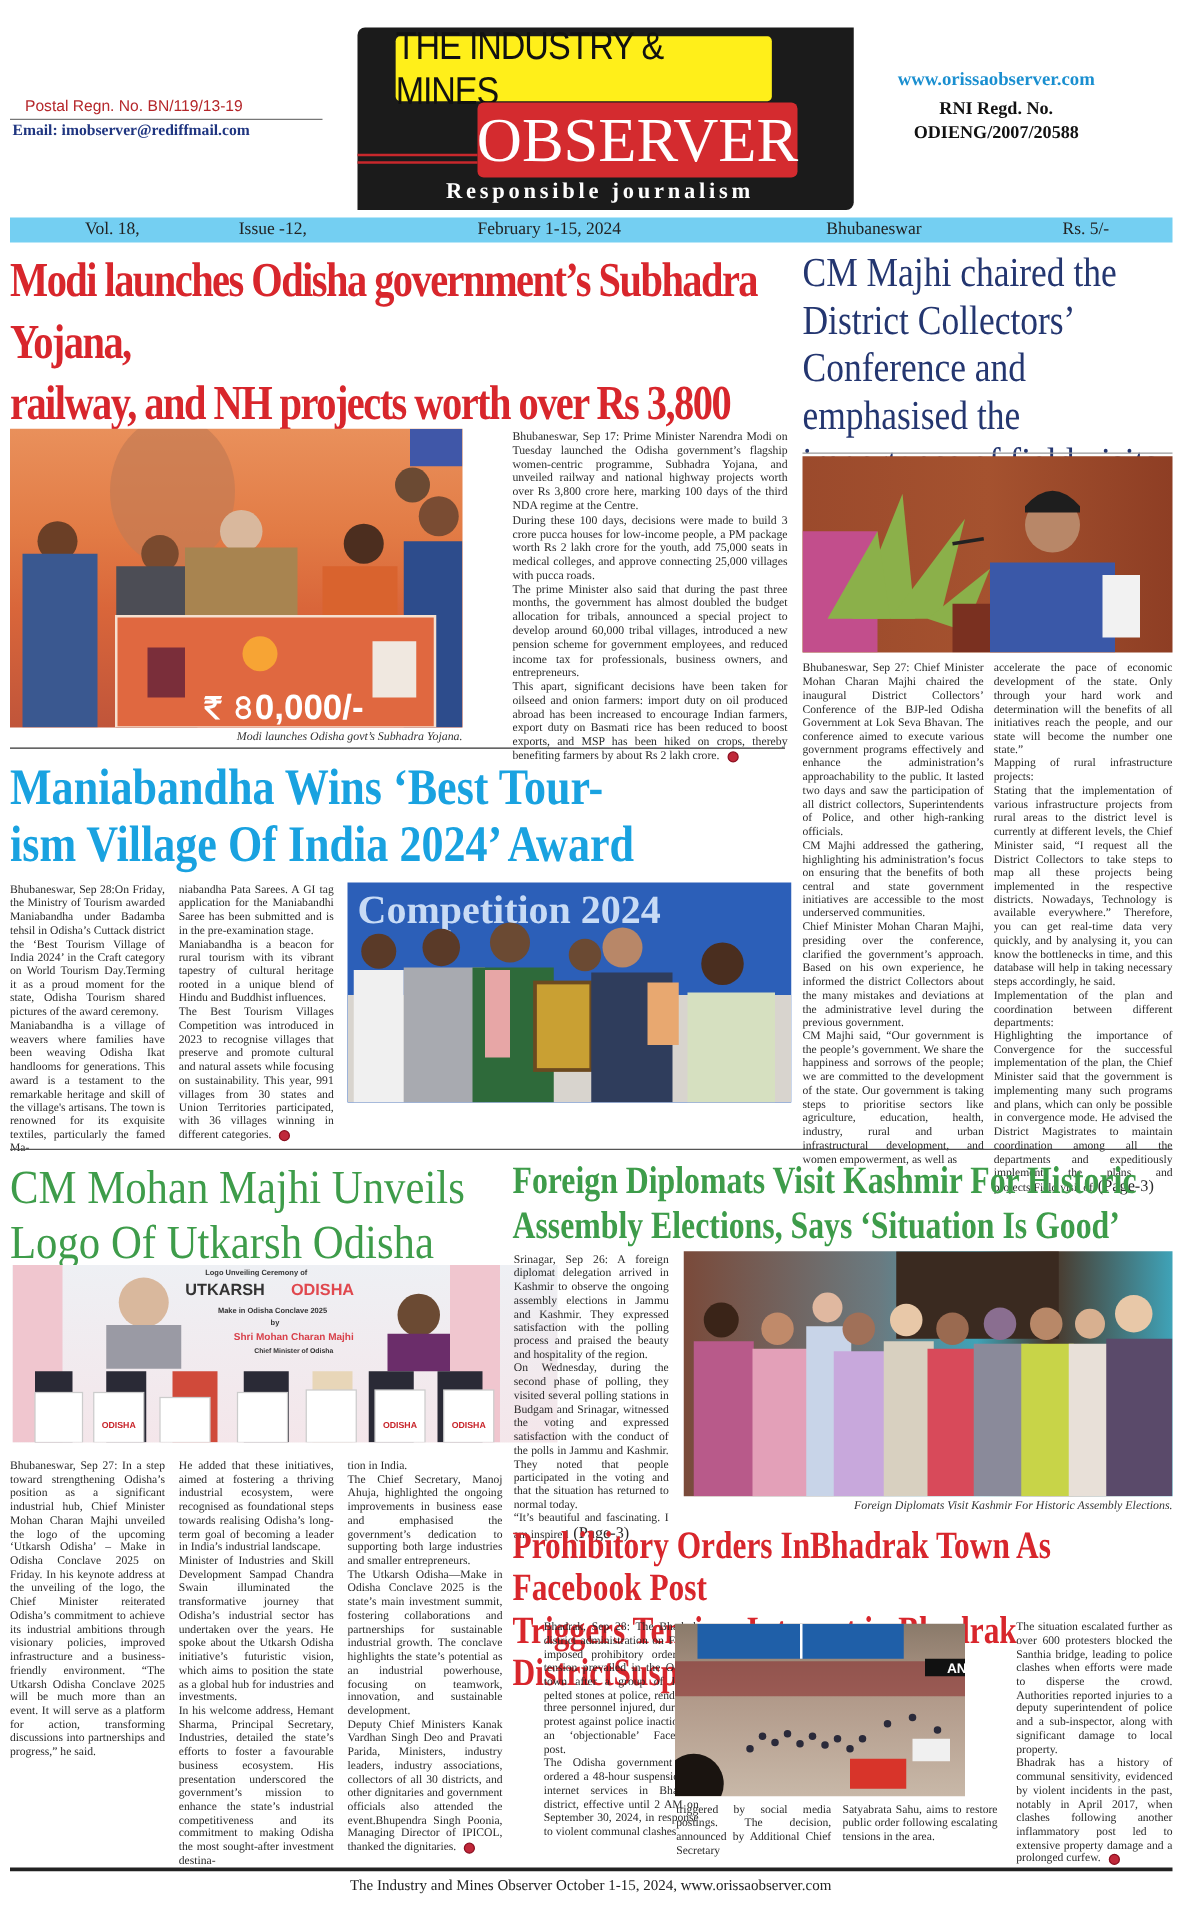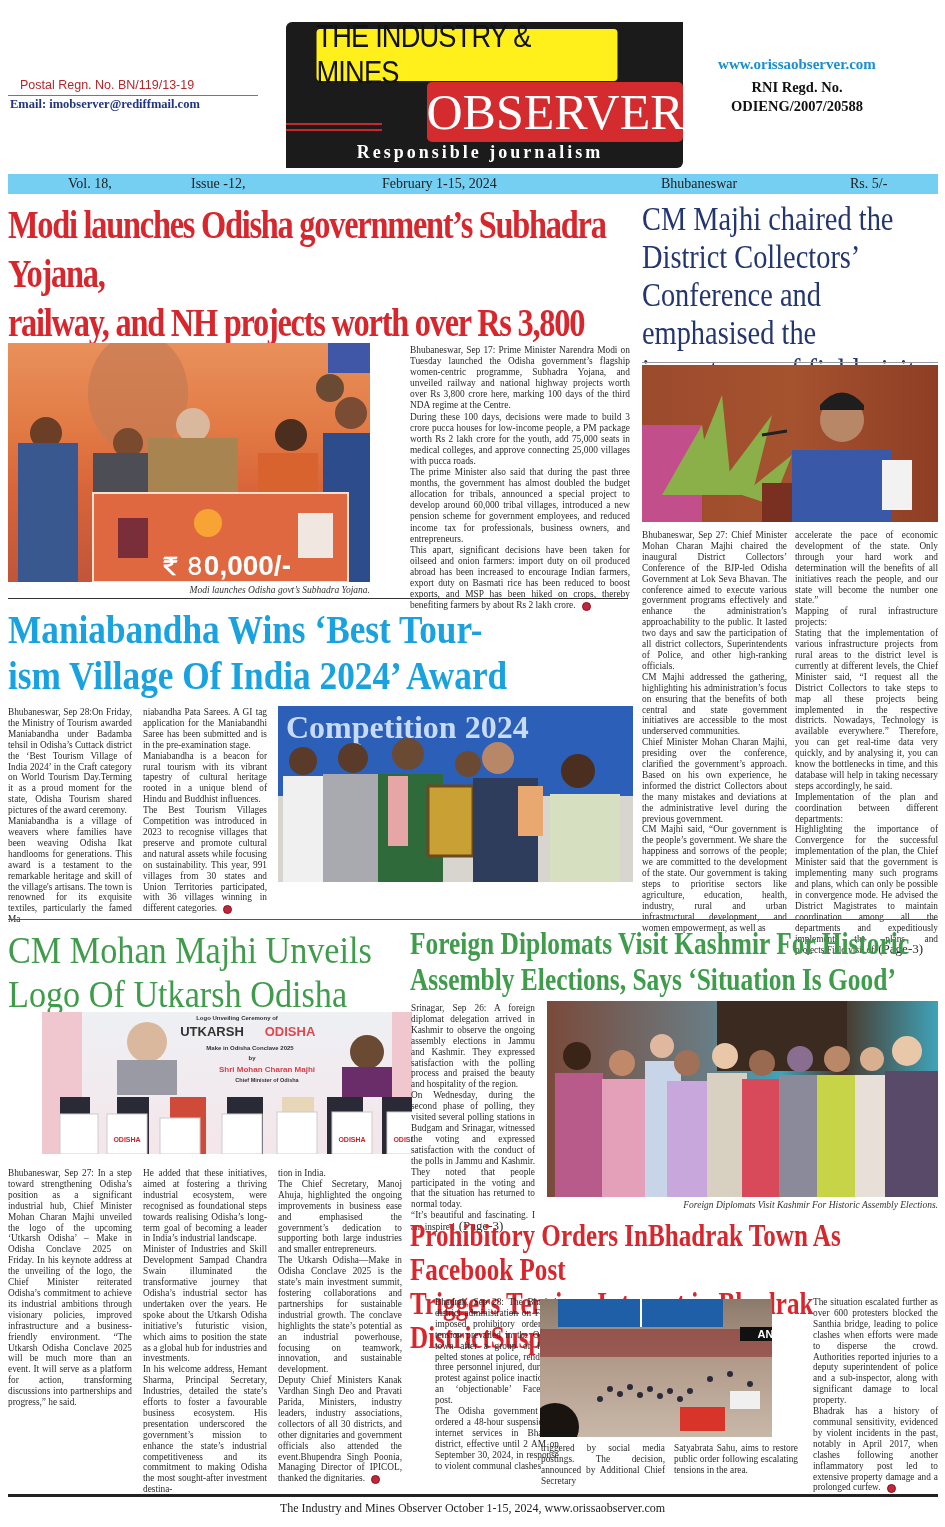--- a/index.html
+++ b/index.html
@@ -10,21 +10,21 @@
   .txt p { margin: 0; }
   .endmark { display: inline-block; width: 9px; height: 9px; border-radius: 50%; background: #c0283a; border: 1px solid #8a1020; vertical-align: middle; margin-left: 6px; }
   .pageref { font-size: 13px; margin-left: 4px; }
 
   
   .postal { left: 20px; top: 78px; width: 240px; text-align: left; font-size: 12.5px; color: #b5272b; font-family: "Liberation Sans", sans-serif; font-weight: normal; }
   .postal-rule { left: 8px; top: 95px; width: 250px; height: 1px; background: #777; }
   .email { left: 10px; top: 97px; font-size: 12.5px; color: #1f3580; font-family: "Liberation Serif", serif; font-weight: bold; }
   .logo { left: 286px; top: 22px; width: 397px; height: 146px; background: #1b1b1b; border-radius: 6px 0 6px 0; padding-left: 20px; }
   .logo-yellow { left: 10px; top: 7px; width: 342px; height: 52px; background: #ffef1a; border-radius: 4px; display: flex; align-items: center; justify-content: center; font-family: "Liberation Sans", sans-serif; font-size: 31px; color: #111; letter-spacing: -1px; transform: scaleX(0.88); transform-origin: center; }
-  .logo-red { left: 96px; top: 60px; width: 256px; height: 60px; background: #d42b2f; border-radius: 5px; display: flex; align-items: center; justify-content: center; font-family: "Liberation Serif", serif; font-size: 50px; color: #fff; letter-spacing: 0px; margin-left: 45px; }
+  .logo-red { left: 96px; top: 60px; width: 256px; height: 60px; background: #d42b2f; border-radius: 5px; display: flex; align-items: center; justify-content: center; font-family: "Liberation Serif", serif; font-size: 50px; color: #fff; letter-spacing: 0px; }
   .logo-lines { left: 0; top: 101px; width: 96px; height: 8px; border-top: 2px solid #c8282c; border-bottom: 2px solid #c8282c; }
   .logo-tag { left: 36px; top: 120px; width: 316px; text-align: center; font-family: "Liberation Serif", serif; font-weight: bold; color: #fff; font-size: 18px; letter-spacing: 3px; }
   .web { left: 672px; top: 56px; width: 250px; text-align: center; color: #1a8fd0; font-weight: bold; font-size: 15px; }
   .rni { left: 672px; top: 78px; width: 250px; text-align: center; color: #111; font-weight: bold; font-size: 14.5px; line-height: 19px; }
 
   .infobar { left: 8px; top: 174px; width: 930px; height: 20px; background: #74cff2; font-size: 14px; color: #222; }
   .infobar span { position: absolute; top: 2px; }
 
   
   .h-red { color: #d8262c; font-family: "Liberation Serif", serif; font-weight: bold; }
@@ -183,21 +183,21 @@
   </svg>
 </div>
 
 <div class="abs rule" style="left:8px; top:919px; width:930px; background:#555;"></div>
 
 <div class="abs h-green h-cm-logo">
   <div>CM Mohan Majhi Unveils</div>
   <div>Logo Of Utkarsh Odisha</div>
 </div>
 
-<div class="abs photo" style="left:10px; top:1012px; width:370px; height:142px; background:linear-gradient(180deg,#eef0f4,#f4e6ea);margin-left:32px;">
+<div class="abs photo" style="left:10px; top:1012px; width:436px; height:142px; background:linear-gradient(180deg,#eef0f4,#f4e6ea);">
   <svg width="390" height="142" viewBox="0 0 390 142">
     <rect x="0" y="0" width="40" height="142" fill="#f0c6cf"></rect>
     <rect x="350" y="0" width="40" height="142" fill="#f0c6cf"></rect>
     <circle cx="105" cy="30" r="20" fill="#d9b89d"></circle>
       <rect x="75" y="48" width="60" height="35" fill="#9a9aa4"></rect>
     <circle cx="325" cy="40" r="17" fill="#6b4a33"></circle>
       <rect x="300" y="55" width="50" height="30" fill="#6b2d6a"></rect>
     <text x="195" y="8" text-anchor="middle" font-family="Liberation Sans, sans-serif" font-size="6" font-weight="bold" fill="#333">Logo Unveiling Ceremony of</text>
     <text x="170" y="24" text-anchor="middle" font-family="Liberation Sans, sans-serif" font-size="13" font-weight="bold" fill="#333">UTKARSH</text>
     <text x="248" y="24" text-anchor="middle" font-family="Liberation Sans, sans-serif" font-size="13" font-weight="bold" fill="#e0484e">ODISHA</text>

